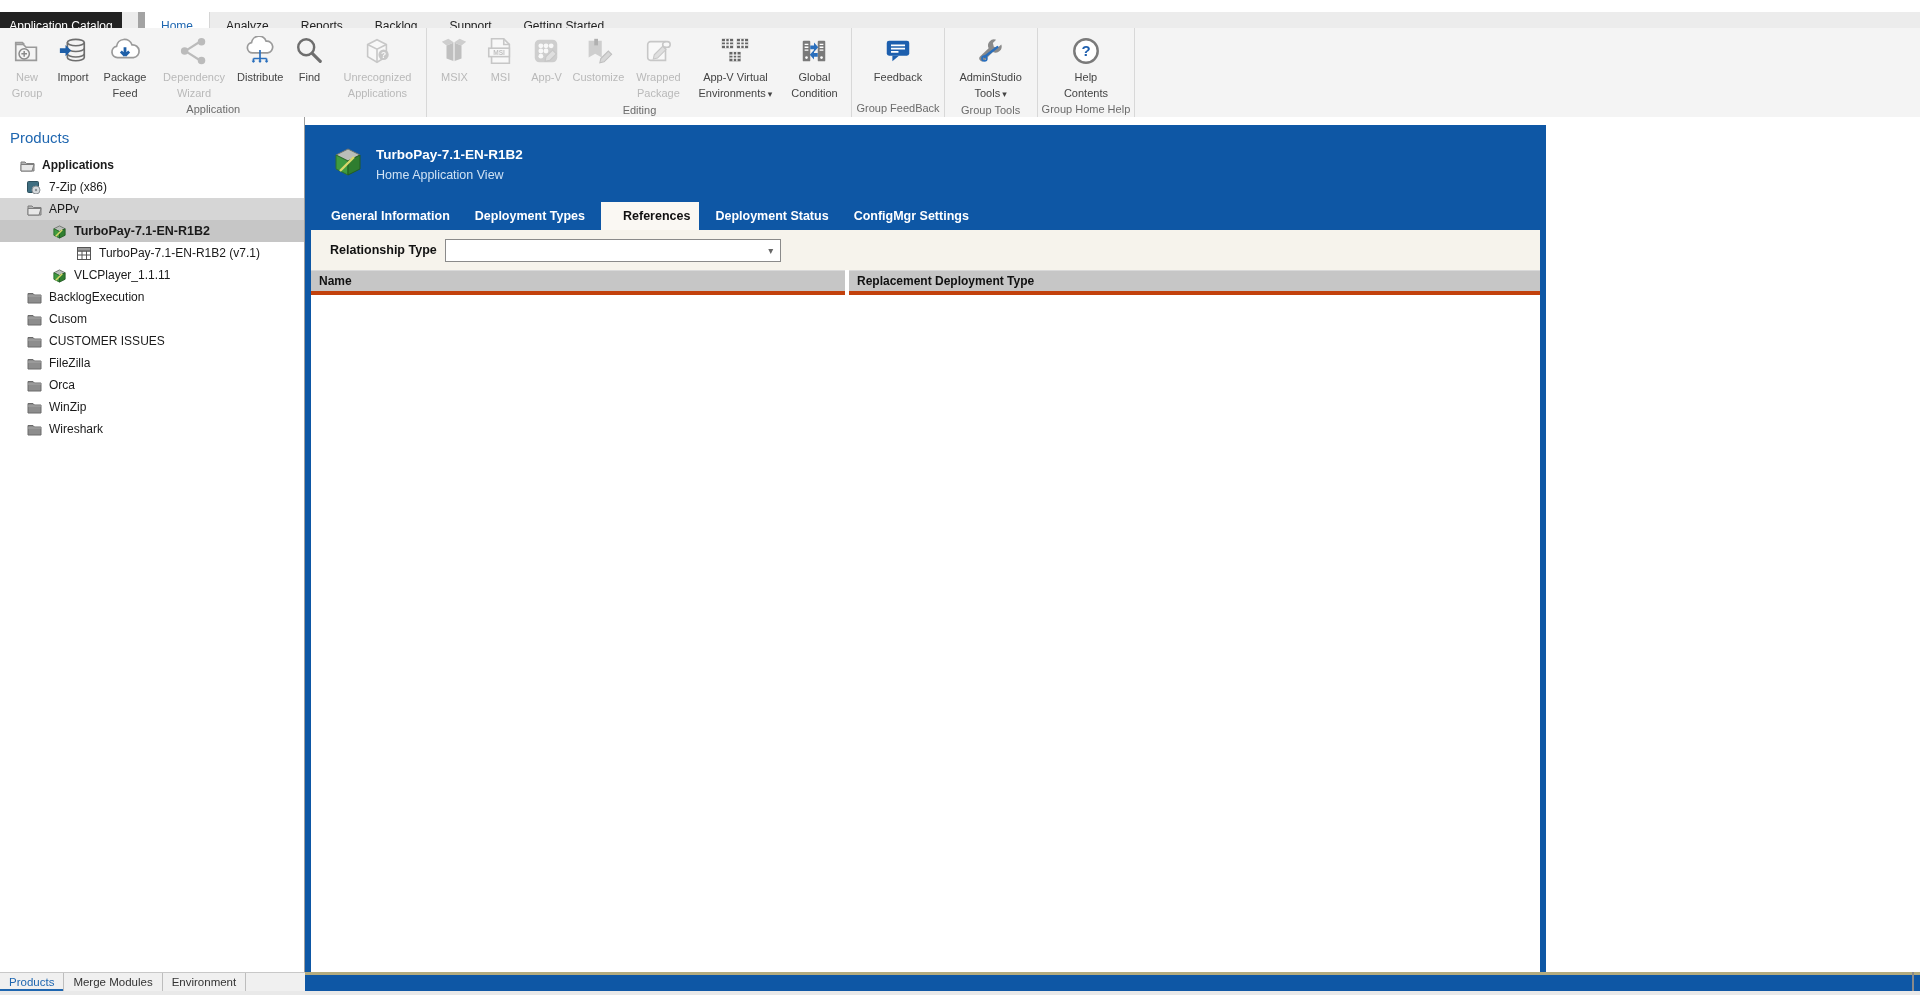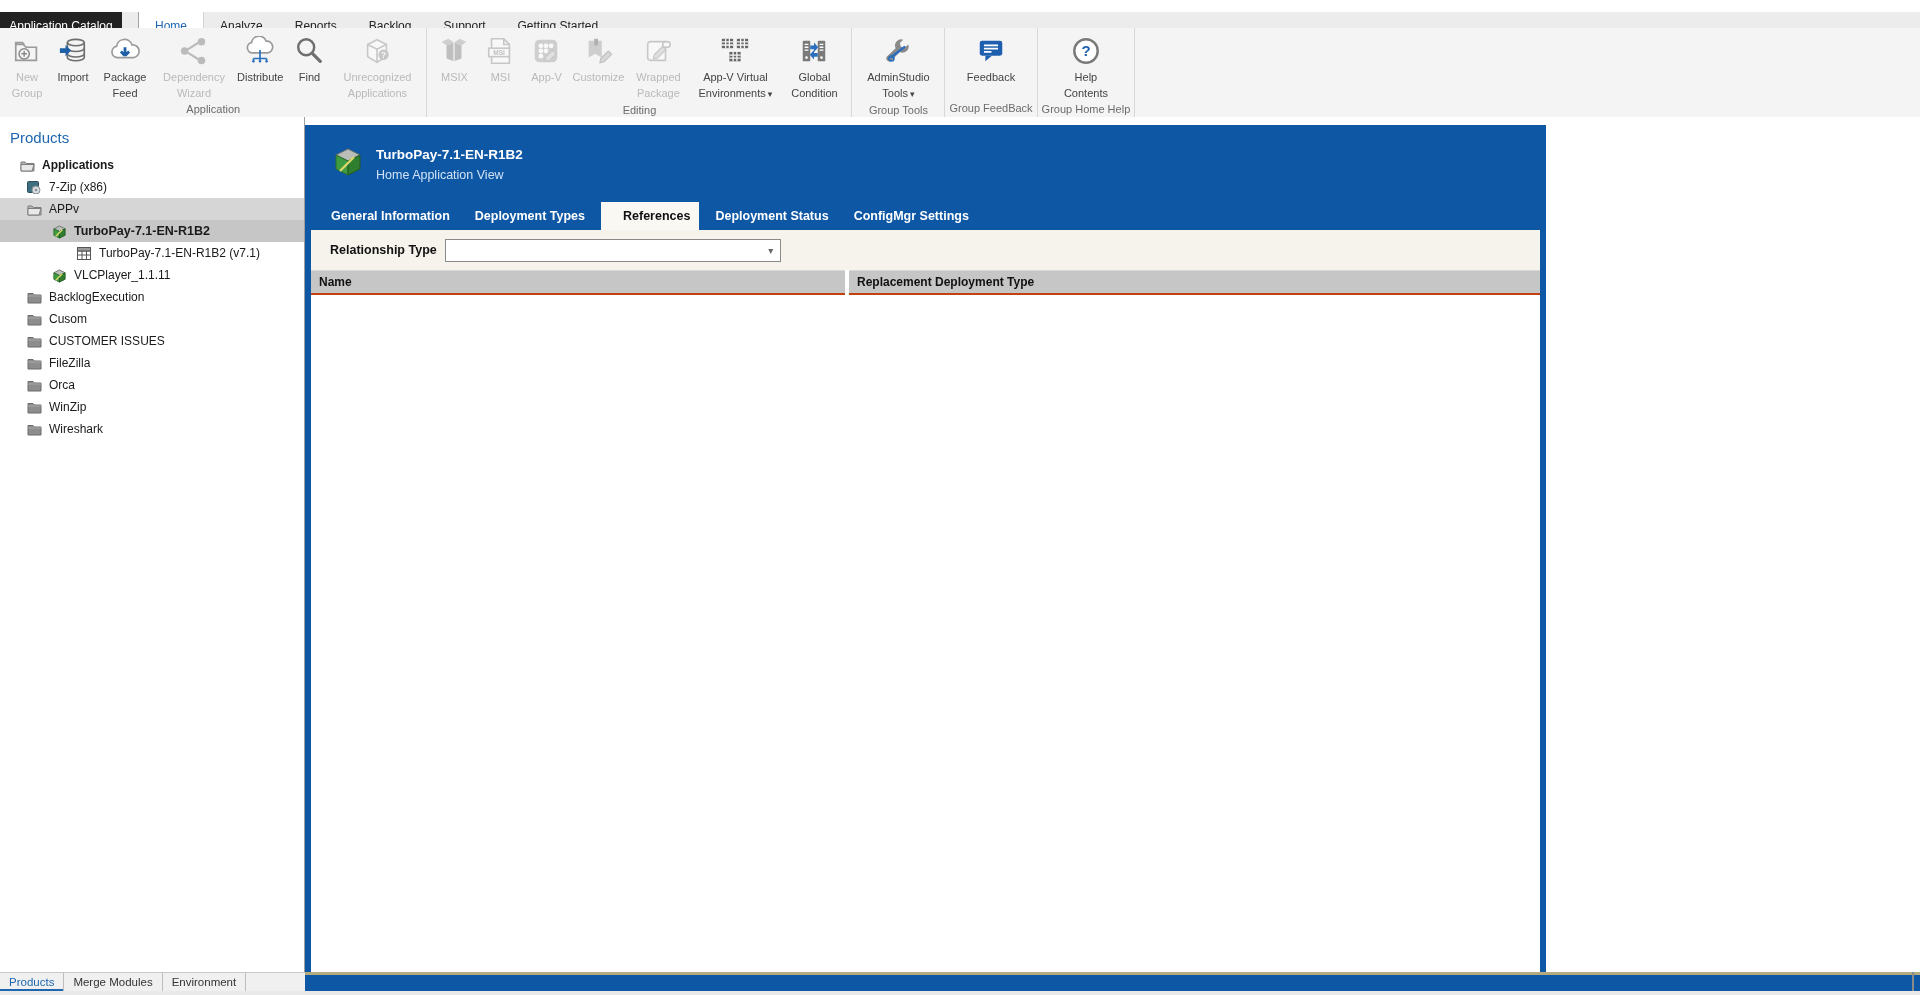--- a/index.html
+++ b/index.html
@@ -4,21 +4,21 @@
 <style>
   html,body{margin:0;padding:0;background:#d9d9d9;font-family:"Liberation Sans",sans-serif;}
   .window{position:relative;width:1920px;height:995px;background:#ffffff;overflow:hidden;
           font-family:"Liberation Sans",sans-serif;color:#1a1a1a;}
 
   
   .tabbar{position:absolute;top:12px;left:0;right:0;height:28px;background:#ececec;display:flex;align-items:stretch;}
   .file-tab{width:122px;background:#222222;color:#ffffff;font-size:12px;display:flex;align-items:center;justify-content:center;}
   .tabspacer{width:16px;}
   .menu-tab{padding:0 16px;font-size:12px;color:#222;display:flex;align-items:center;cursor:default;}
-  .menu-tab.active{background:#ffffff;color:#1e66b0;border-left:1px solid #a3a3a3;border-right:1px solid #d5d5d5;}
+  .menu-tab.active{background:#ffffff;color:#1e66b0;border-left:7px solid #a3a3a3;border-right:1px solid #d5d5d5;}
 
   
   .ribbon{position:absolute;top:28px;left:0;right:0;height:89px;background:#f4f4f4;border-bottom:1px solid #d5d5d5;display:flex;}
   .rgroup{display:flex;flex-direction:column;border-right:1px solid #d8d8d8;padding:0 4px;}
   .ritems{flex:1;display:flex;align-items:flex-start;justify-content:center;padding-top:5px;}
   .rcaption{height:15px;text-align:center;font-size:11px;color:#6b6b6b;line-height:13px;}
   .rbtn{display:flex;flex-direction:column;align-items:center;padding:2px 3px;min-width:40px;cursor:pointer;}
   .ricon{height:32px;display:flex;align-items:center;justify-content:center;}
   .ricon.dim{opacity:.42;}
   .rlabel{font-size:11px;line-height:16px;text-align:center;color:#444444;margin-top:2px;}
@@ -45,21 +45,21 @@
   .psub{color:#cfe2f4;font-size:12.5px;margin-top:6px;}
   .ptabs{height:28px;display:flex;align-items:stretch;padding-left:17px;margin-top:13px;}
   .ptab{display:flex;align-items:center;padding:0 9px;margin-right:7px;color:#ffffff;font-weight:bold;font-size:12.5px;cursor:pointer;}
   .ptab.active{background:#faf8f3;color:#111111;padding-left:22px;}
   .pcontent{flex:1;margin:0 6px;background:#f6f3ec;display:flex;flex-direction:column;min-height:0;}
   .relrow{height:40px;display:flex;align-items:center;padding-left:19px;flex:none;}
   .rellabel{font-weight:bold;font-size:12.5px;color:#111;}
   .combobox{width:336px;height:23px;background:#ffffff;border:1px solid #8a8a8a;margin-left:8px;display:flex;align-items:center;justify-content:flex-end;box-sizing:border-box;}
   .combo-arrow{width:18px;text-align:center;color:#666;font-size:10px;}
   .gridhead{height:25px;display:flex;flex:none;background:#ffffff;}
-  .gcol{background:#c6c6c6;border-top:1px solid #d9d9d9;border-bottom:2px solid #c2410c;display:flex;align-items:center;padding-left:8px;font-weight:bold;font-size:12px;color:#111;box-sizing:border-box;}
+  .gcol{background:#c6c6c6;border-top:1px solid #d9d9d9;border-bottom:4px solid #c2410c;display:flex;align-items:center;padding-left:8px;font-weight:bold;font-size:12px;color:#111;box-sizing:border-box;}
   .gc1{width:534px;} .gc2{width:525px;margin-left:4px;} .gc3{flex:1;margin-left:4px;}
   .gridbody{flex:1;background:#ffffff;}
 
   
   .bottombar{position:absolute;left:0;right:0;bottom:4px;height:19px;display:flex;}
   .doc-tabs{width:305px;background:#f0f0f0;border-top:1px solid #c8c8c8;display:flex;align-items:stretch;font-size:11.5px;box-sizing:border-box;}
   .dtab{padding:0 9px;display:flex;align-items:center;color:#333;border-right:1px solid #bdbdbd;cursor:pointer;position:relative;}
   .dtab.active{color:#1e66b0;}
   .dtab.active::after{content:"";position:absolute;left:0;right:0;bottom:0;height:2px;background:#1e66b0;}
   .blue-band{flex:1;background:#0e57a5;border-top:3px solid #b3ab7f;}
@@ -256,47 +256,47 @@
         </div>
       </div>
       <div class="rcaption">Editing</div>
     </div>
 
     <div class="rgroup">
       <div class="ritems">
         <div class="rbtn">
           <span class="ricon">
             <svg width="30" height="30" viewBox="0 0 32 32">
-                <path d="M27 9 a6.5 6.5 0 0 1 -9 8 L9 26 a3 3 0 0 1 -4.5-4.5 L13.5 13 a6.5 6.5 0 0 1 8-9 l-3.5 3.5 1 4 4 1 z" fill="#8a8a8a"></path>
-                <path d="M8 18 L20 6" stroke="#2a6fbd" stroke-width="2.6" stroke-linecap="round" transform="translate(2,5) rotate(8 14 12)"></path>
-                <circle cx="9" cy="24" r="2.6" fill="none" stroke="#2a6fbd" stroke-width="1.8"></circle>
-              </svg>
-          </span>
-          <span class="rlabel" style="width:78px"><span>AdminStudio Tools</span><span class="caret"></span></span>
-        </div>
-      </div>
-      <div class="rcaption">Group Tools</div>
-    </div>
-
-    <div class="rgroup">
-      <div class="ritems">
-        <div class="rbtn">
-          <span class="ricon">
-            <svg width="30" height="30" viewBox="0 0 32 32">
                 <rect x="4" y="5" width="24" height="16" rx="2.5" fill="#1d5fae"></rect>
                 <path d="M10 21 v6 l7-6 z" fill="#1d5fae"></path>
                 <g stroke="#ffffff" stroke-width="1.8">
                   <path d="M8.5 10 h15 M8.5 13.5 h15 M8.5 17 h8"></path>
                 </g>
               </svg>
           </span>
           <span class="rlabel">Feedback</span>
         </div>
       </div>
       <div class="rcaption">Group FeedBack</div>
+    </div>
+
+    <div class="rgroup">
+      <div class="ritems">
+        <div class="rbtn">
+          <span class="ricon">
+            <svg width="30" height="30" viewBox="0 0 32 32">
+                <path d="M27 9 a6.5 6.5 0 0 1 -9 8 L9 26 a3 3 0 0 1 -4.5-4.5 L13.5 13 a6.5 6.5 0 0 1 8-9 l-3.5 3.5 1 4 4 1 z" fill="#8a8a8a"></path>
+                <path d="M8 18 L20 6" stroke="#2a6fbd" stroke-width="2.6" stroke-linecap="round" transform="translate(2,5) rotate(8 14 12)"></path>
+                <circle cx="9" cy="24" r="2.6" fill="none" stroke="#2a6fbd" stroke-width="1.8"></circle>
+              </svg>
+          </span>
+          <span class="rlabel" style="width:78px"><span>AdminStudio Tools</span><span class="caret"></span></span>
+        </div>
+      </div>
+      <div class="rcaption">Group Tools</div>
     </div>
 
     <div class="rgroup">
       <div class="ritems">
         <div class="rbtn">
           <span class="ricon">
             <svg width="30" height="30" viewBox="0 0 32 32">
                 <circle cx="16" cy="16" r="12.5" fill="#ffffff" stroke="#7a7a7a" stroke-width="2.6"></circle>
                 <text x="16" y="21.5" font-size="16" fill="#1e5fae" text-anchor="middle" font-family="Liberation Sans,sans-serif" font-weight="bold">?</text>
               </svg>

